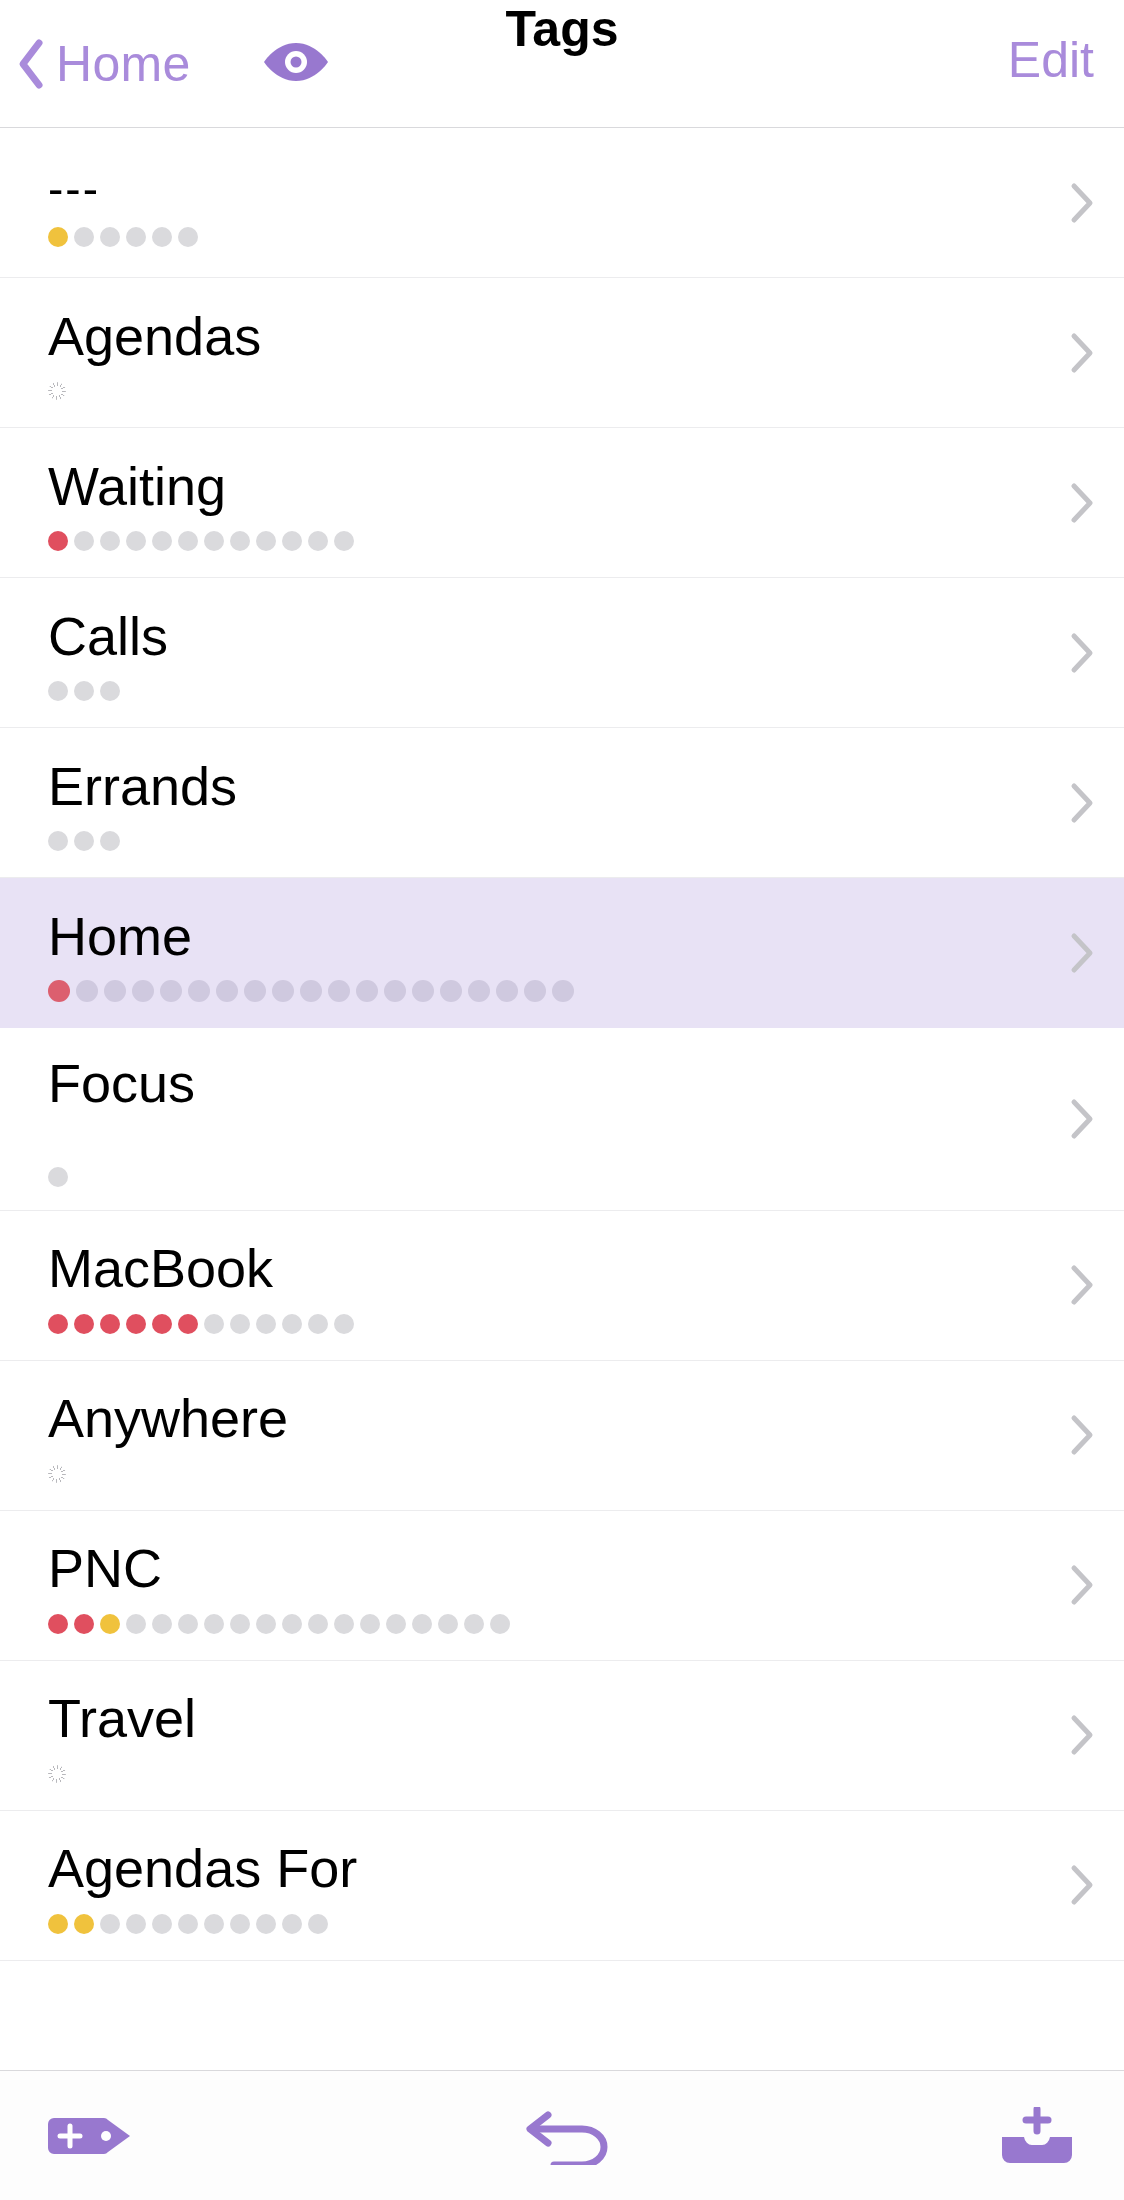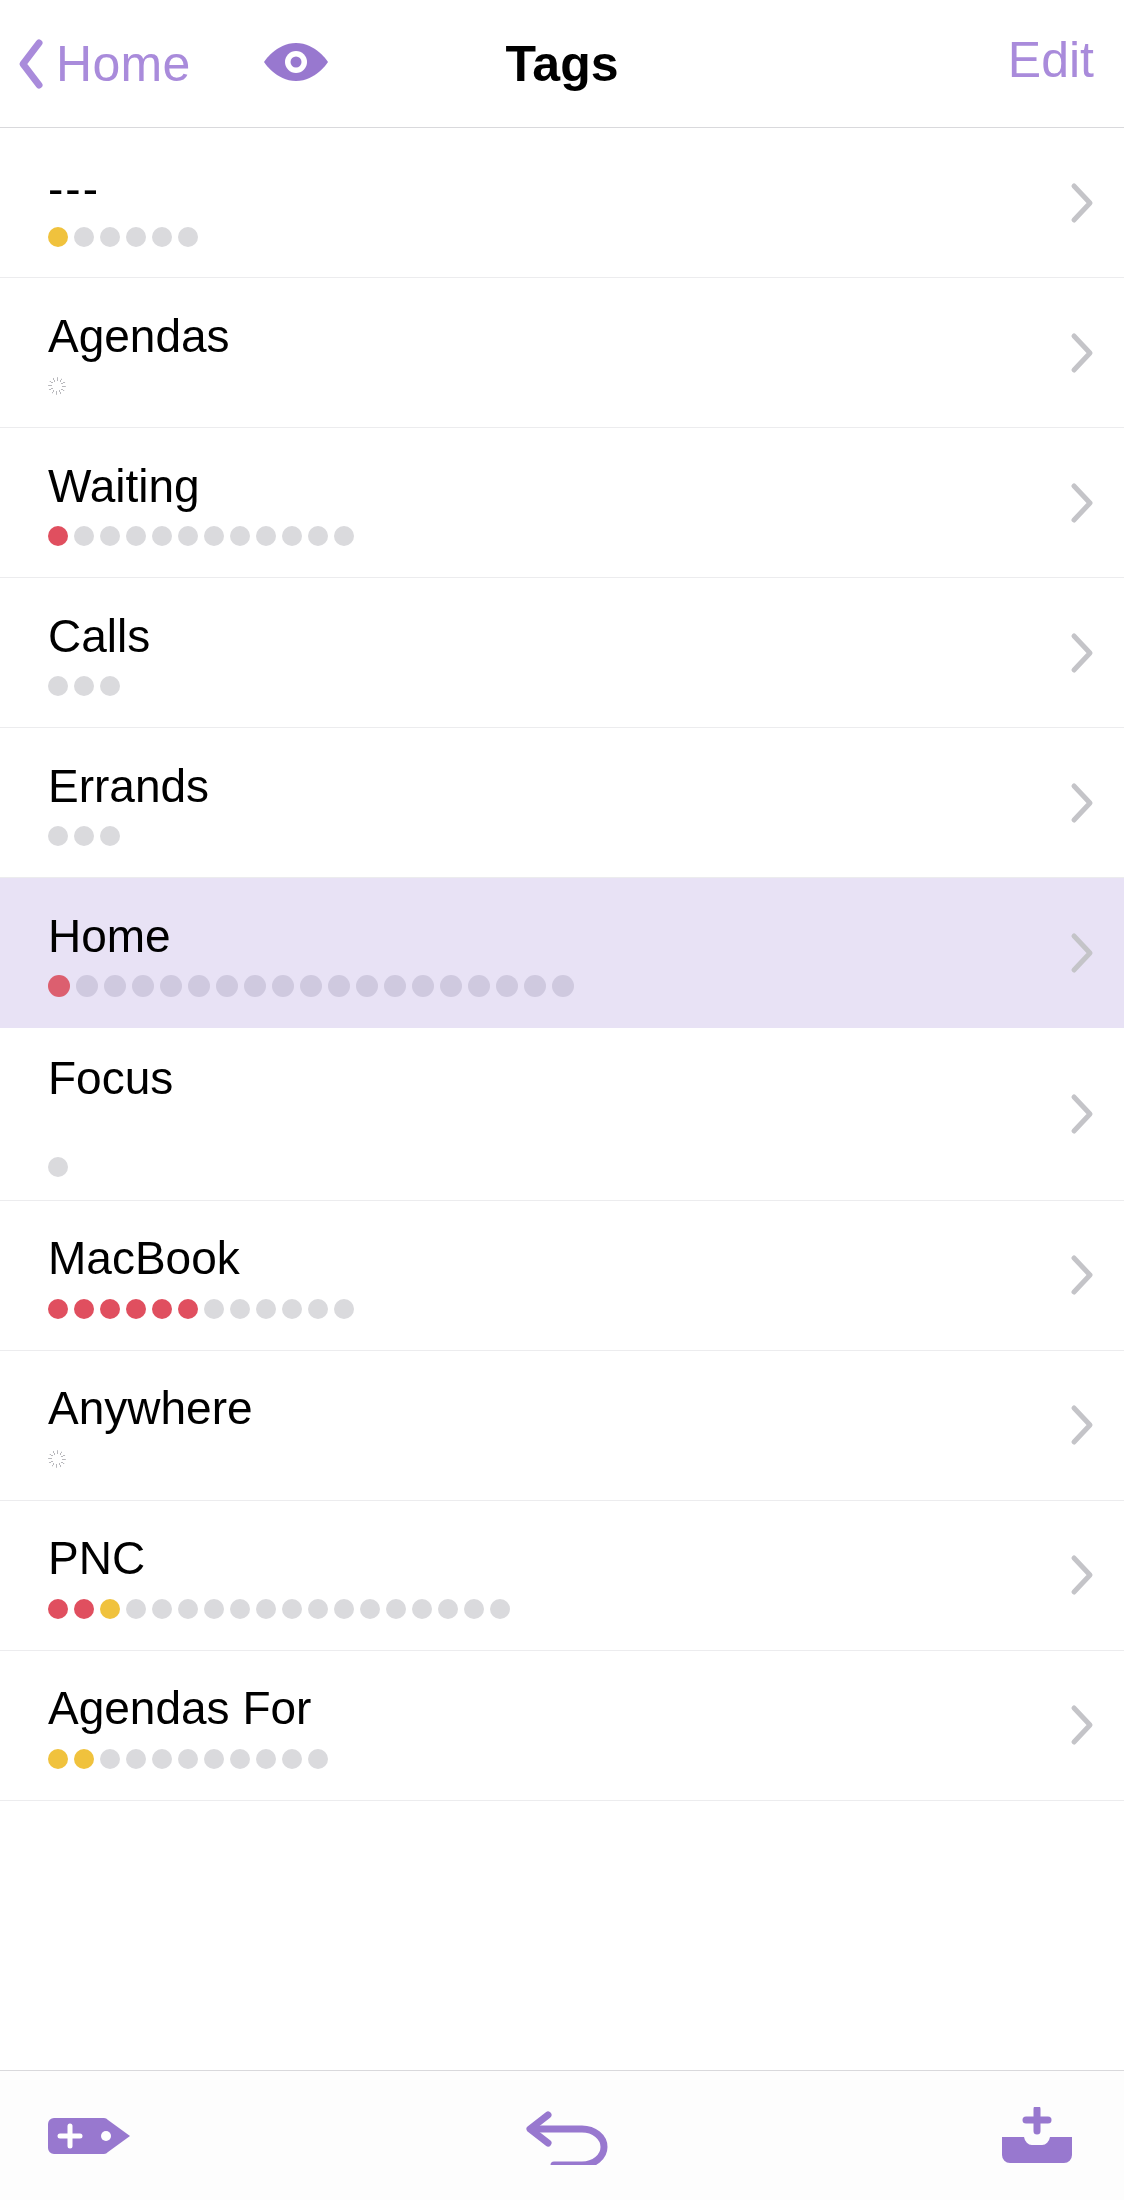--- a/index.html
+++ b/index.html
@@ -42,21 +42,21 @@
   .eye-btn {
     position:absolute;
     left: 260px;
     top: 0; bottom:0;
     display:flex; align-items:center;
   }
   .eye-btn svg { width:72px; height:46px; }
   .title {
     position:absolute;
     left:0; right:0; top:0; bottom:0;
-    display:flex; align-items:center; justify-content:center;
+    display:flex; justify-content:center;
     pointer-events:none;
   }
   .title span {
     font-size: 50px;
     font-weight: 700;
     color:#000;
   }
   .edit-btn {
     position:absolute;
     right: 30px;
@@ -76,21 +76,21 @@
     width:100%;
     border-bottom: 1px solid #ececee;
     padding: 22px 90px 22px 48px;
     min-height: 150px;
     display:flex;
     flex-direction:column;
     justify-content:center;
   }
   .row.first { padding-top: 26px; }
   .row .tag-title {
-    font-size: 46px;
+    font-size: 54px;
     font-weight: 400;
     color:#000;
     line-height:1.25;
   }
   .row .dash-title {
     font-size: 46px;
     font-weight: 400;
     color:#000;
     letter-spacing: 2px;
   }
@@ -354,20 +354,29 @@
           <div class="dot gray"></div>
           <div class="dot gray"></div>
           <div class="dot gray"></div>
           <div class="dot gray"></div>
         </div>
         <div class="chev"><svg viewBox="0 0 28 46">
             <polyline points="6,6 22,23 6,40" fill="none" stroke="#C4C4C8" stroke-width="5" stroke-linecap="round" stroke-linejoin="round"></polyline>
           </svg></div>
       </div>
       <div class="row">
+        <div class="tag-title">Travel</div>
+        <div class="dots">
+          <div class="spinner"></div>
+        </div>
+        <div class="chev"><svg viewBox="0 0 28 46">
+            <polyline points="6,6 22,23 6,40" fill="none" stroke="#C4C4C8" stroke-width="5" stroke-linecap="round" stroke-linejoin="round"></polyline>
+          </svg></div>
+      </div>
+      <div class="row">
         <div class="tag-title">Agendas For</div>
         <div class="dots">
           <div class="dot yellow"></div>
           <div class="dot yellow"></div>
           <div class="dot gray"></div>
           <div class="dot gray"></div>
           <div class="dot gray"></div>
           <div class="dot gray"></div>
           <div class="dot gray"></div>
           <div class="dot gray"></div>

